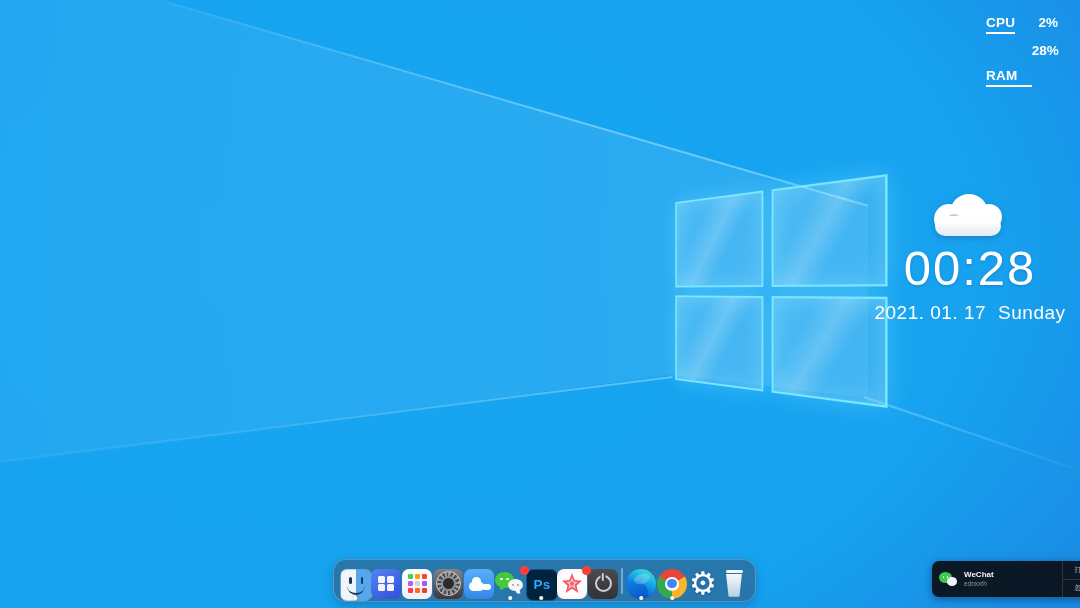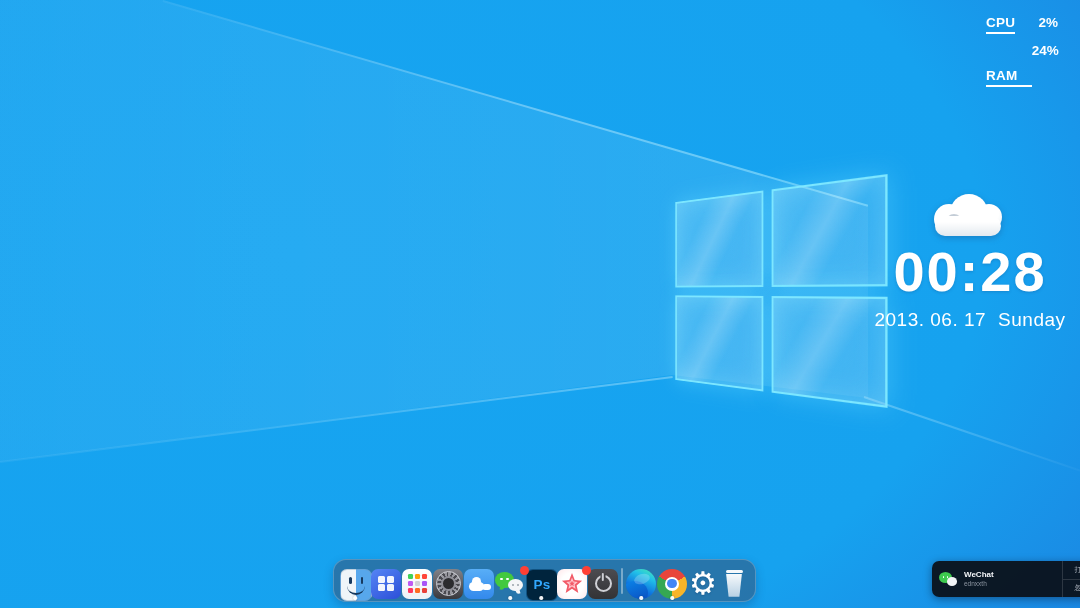--- a/index.html
+++ b/index.html
@@ -44,21 +44,21 @@
   
   .clock-widget{position:absolute;left:866px;top:192px;width:208px;text-align:center;color:#fff;}
   .cloud{position:relative;width:88px;height:50px;margin:0 auto 2px auto;filter:drop-shadow(0 2px 3px rgba(30,70,130,0.35));}
   .cloud i{position:absolute;border-radius:50%;background:radial-gradient(circle at 35% 30%, #ffffff 55%, #e8edf2 100%);}
   .cloud .c1{width:30px;height:30px;left:8px;top:12px;}
   .cloud .c2{width:38px;height:38px;left:24px;top:2px;}
   .cloud .c3{width:26px;height:26px;left:50px;top:12px;}
   .cloud .c4{width:16px;height:16px;left:20px;top:22px;background:radial-gradient(circle at 40% 40%, #c3ccd6 40%, #dde4ea 100%);}
   .cloud .base{position:absolute;left:9px;top:24px;width:66px;height:20px;border-radius:10px;
     background:linear-gradient(180deg,#ffffff 30%,#e3e9ef 100%);}
-  .clock-time{font-size:56px;font-weight:700;letter-spacing:2px;line-height:1.0;text-shadow:0 1px 3px rgba(20,60,120,0.25);}
+  .clock-time{font-size:49px;font-weight:400;letter-spacing:2px;line-height:1.0;text-shadow:0 1px 3px rgba(20,60,120,0.25);}
   .clock-date{margin-top:9px;font-size:19px;font-weight:300;letter-spacing:0.5px;}
   .clock-date .weekday{margin-left:12px;}
   
   .dock{
     position:absolute;left:333px;top:559px;width:423px;height:43px;box-sizing:border-box;
     background:rgba(54,82,116,0.55);
     border:1px solid rgba(255,255,255,0.22);
     border-radius:13px;
     display:flex;align-items:center;justify-content:space-between;padding:0 6px;
     box-shadow:0 4px 10px rgba(10,40,90,0.25);
@@ -177,35 +177,35 @@
   </div>
 </div>
 
 <div class="sys-monitor">
   <div class="sys-row">
     <span class="sys-label">CPU</span>
     <span class="sys-value">2%</span>
   </div>
   <div class="sys-row wide">
     <span class="sys-label">RAM</span>
-    <span class="sys-value">24%</span>
+    <span class="sys-value">28%</span>
   </div>
 </div>
 
 <div class="clock-widget">
   <div class="cloud">
     <i class="c1"></i>
       <i class="c2"></i>
       <i class="c4"></i>
       <i class="c3"></i>
       <span class="base"></span>
   </div>
   <div class="clock-time">00:28</div>
   <div class="clock-date">
-    <span>2013. 06. 17</span><span class="weekday">Sunday</span>
+    <span>2021. 01. 17</span><span class="weekday">Sunday</span>
   </div>
 </div>
 
 <div class="dock">
 
   <div class="dock-item">
     <div class="tile finder">
       <i class="eye l"></i>
         <i class="eye r"></i>
         <i class="smile"></i>

